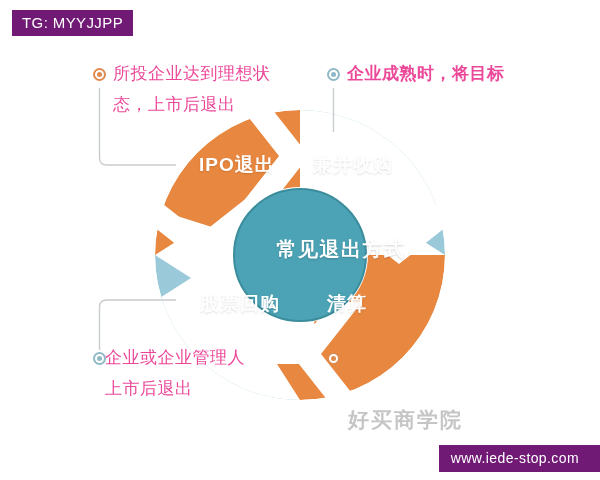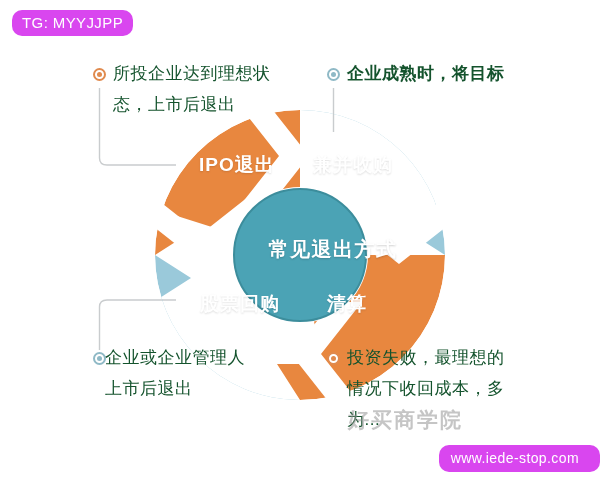--- a/index.html
+++ b/index.html
@@ -12,28 +12,27 @@
     width: 600px;
     height: 480px;
     background: #ffffff;
     overflow: hidden;
     font-family: "Liberation Sans", "DejaVu Sans", sans-serif;
   }
 
   
   .badge {
     position: absolute;
-    background: #d946ef;
+    background: #701a75;
     color: #ffffff;
     font-size: 15px;
     letter-spacing: 0.4px;
     padding: 5px 10px 6px 10px;
     white-space: nowrap;
     line-height: 1;
-    border-radius: 10px;
   }
   #tg-badge { left: 12px; top: 10px; }
   #site-badge { right: 0px; bottom: 8px; font-size: 14px; padding: 6px 21px 7px 12px; }
 
   
   #wheel {
     position: absolute;
     left: 155px;
     top: 110px;
     width: 290px;
@@ -50,34 +49,34 @@
     white-space: nowrap;
     text-shadow: 0 1px 2px rgba(0,0,0,0.13);
   }
   #label-ipo    { left: 44px;  top: 42px; }
   #label-merge  { left: 158px; top: 42px; }
   #label-buyback{ left: 45px;  top: 181px; }
   #label-liquid { left: 172px; top: 181px; }
 
   #center-label {
     position: absolute;
-    left: 4px; top: 126px;
+    left: 12px; top: 126px;
     width: 348px;
     text-align: center;
     color: #ffffff;
     font-size: 20px;
     font-weight: bold;
     letter-spacing: 1.5px;
     text-shadow: 0 1px 2px rgba(0,0,0,0.18);
   }
 
   
   .callout {
     position: absolute;
-    color: #14532d;
+    color: #ec4899;
     font-size: 17px;
     line-height: 31px;
     letter-spacing: 0.5px;
     white-space: nowrap;
   }
   #callout-tl { left: 113px; top: 58px; }
   #callout-tr { left: 347px; top: 58px; font-weight: bold; }
   #callout-bl { left: 105px; top: 342px; }
   #callout-br { left: 347px; top: 342px; }
 
@@ -190,24 +189,19 @@
     <div>企业成熟时，将目标</div>
   </div>
 
   <span class="dot dot-teal" id="dot-bl"></span>
   <div class="callout" id="callout-bl">
     <div>企业或企业管理人</div>
     <div>上市后退出</div>
   </div>
 
   <span class="dot dot-orange" id="dot-br"></span>
-  <div class="callout" id="callout-br">
-    <div>投资失败，最理想的</div>
-    <div>情况下收回成本，多</div>
-    <div>为...</div>
-  </div>
 
   <div id="center-watermark">好买商学院</div>
 
   <div class="badge" id="tg-badge">TG: MYYJJPP</div>
   <div class="badge" id="site-badge">www.iede-stop.com</div>
 
 </div>
 
 </body></html>

